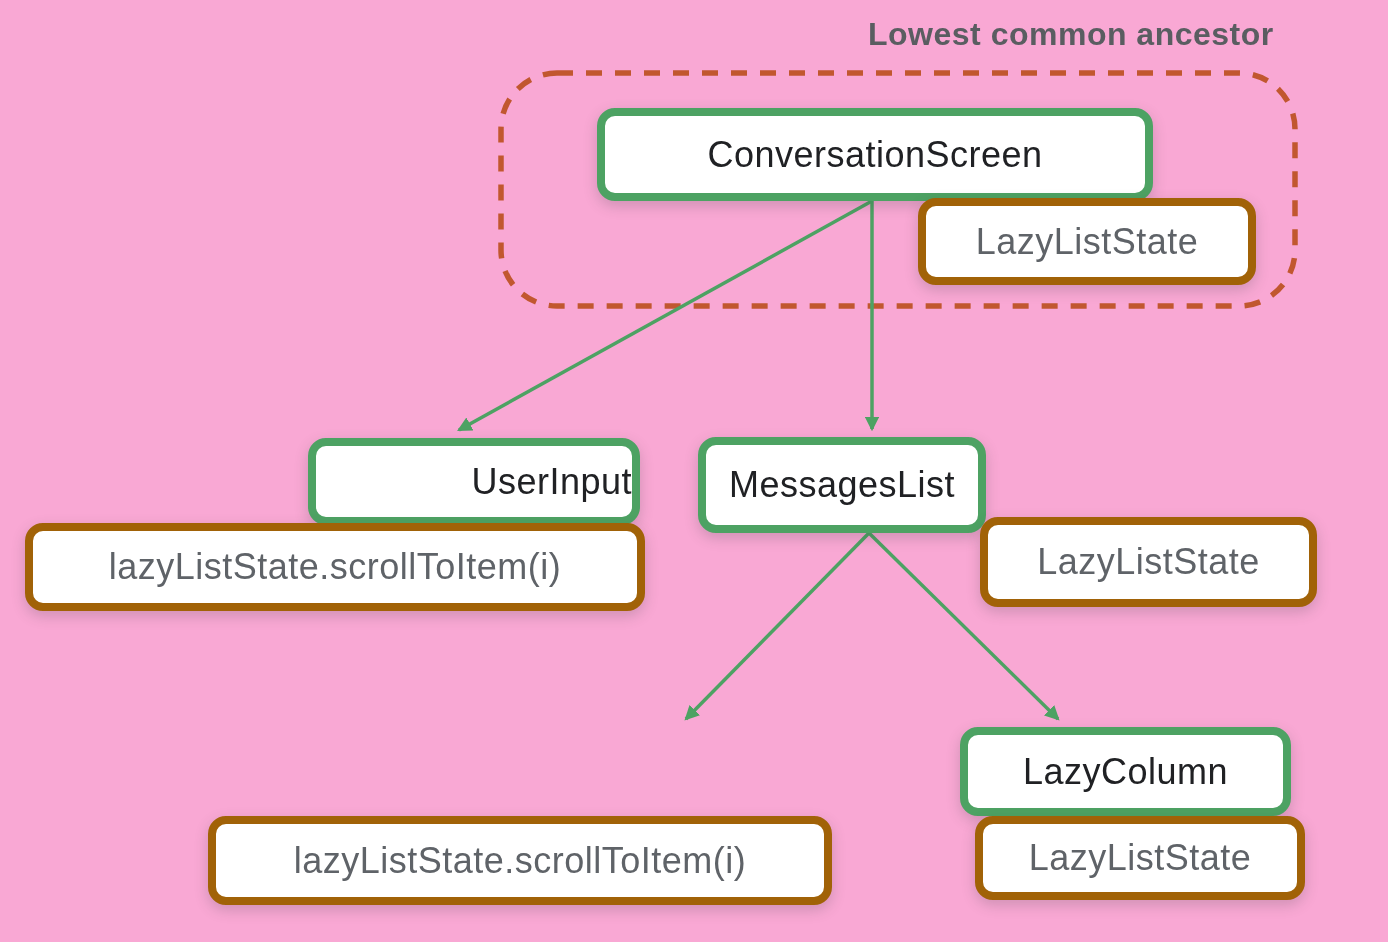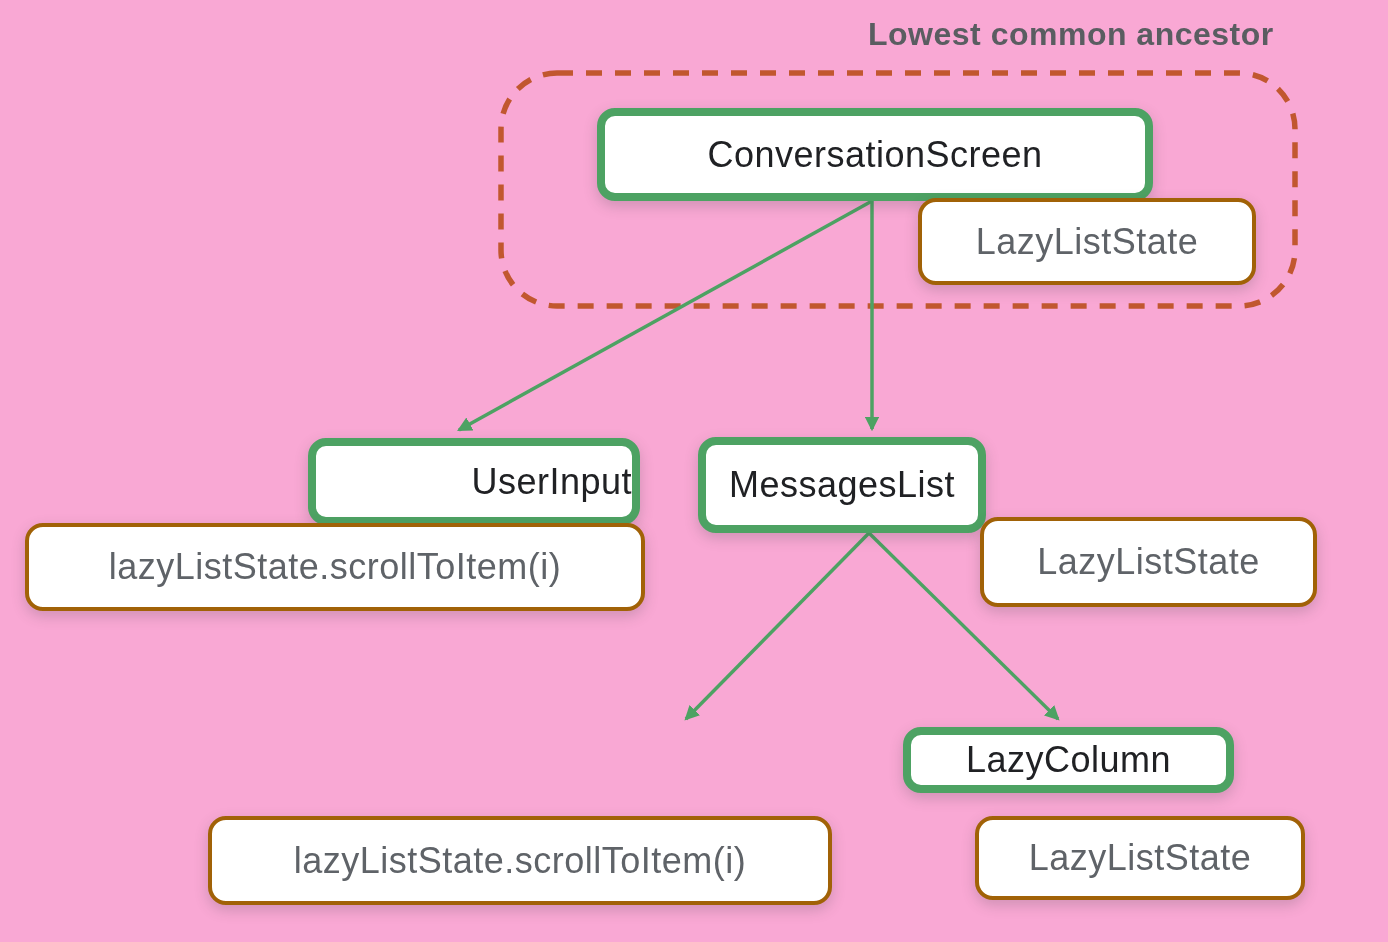--- a/index.html
+++ b/index.html
@@ -35,21 +35,21 @@
     font-size: 36px;
     letter-spacing: 0.5px;
     white-space: nowrap;
   }
   .node.green {
     border: 8px solid #4da263;
     color: #202124;
     z-index: 2;
   }
   .node.yellow {
-    border: 4px solid #a16207;
+    border: 8px solid #a16207;
     color: #5f6368;
     z-index: 3;
   }
   .annotation {
     position: absolute;
     left: 868px;
     top: 16px;
     font-size: 32px;
     font-weight: bold;
     color: #5a5d61;
@@ -59,21 +59,21 @@
   }
   
   #conversation-screen        { left: 597px;  top: 108px; width: 556px; height: 93px; }
   #lazy-list-state-top        { left: 918px;  top: 198px; width: 338px; height: 87px; }
   #user-input                 { left: 308px;  top: 438px; width: 332px; height: 87px; justify-content: flex-end; }
   #scroll-to-item-left        { left: 25px;   top: 523px; width: 620px; height: 88px; }
   #messages-list              { left: 698px;  top: 437px; width: 288px; height: 96px; }
   #lazy-list-state-middle     { left: 980px;  top: 517px; width: 337px; height: 90px; }
   #button-node                { left: 498px;  top: 727px; width: 332px; height: 90px; }
   #scroll-to-item-bottom      { left: 208px;  top: 816px; width: 624px; height: 89px; }
-  #lazy-column                { left: 903px;  top: 727px; width: 331px; height: 66px; }
+  #lazy-column                { left: 960px;  top: 727px; width: 331px; height: 89px; }
   #lazy-list-state-bottom     { left: 975px;  top: 816px; width: 330px; height: 84px; }
 </style>
 </head>
 <body>
 
 <div id="stage">
 
   <svg id="edges-layer" viewBox="0 0 1388 942" xmlns="http://www.w3.org/2000/svg">
     <defs>
       <marker id="arrowhead" viewBox="0 0 10 10" refX="8.5" refY="5" markerWidth="4.2" markerHeight="4.2" orient="auto-start-reverse">

